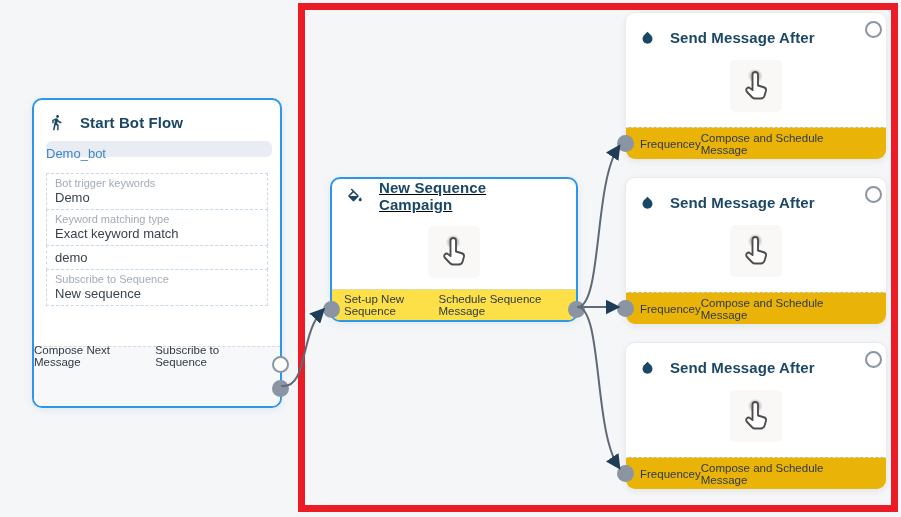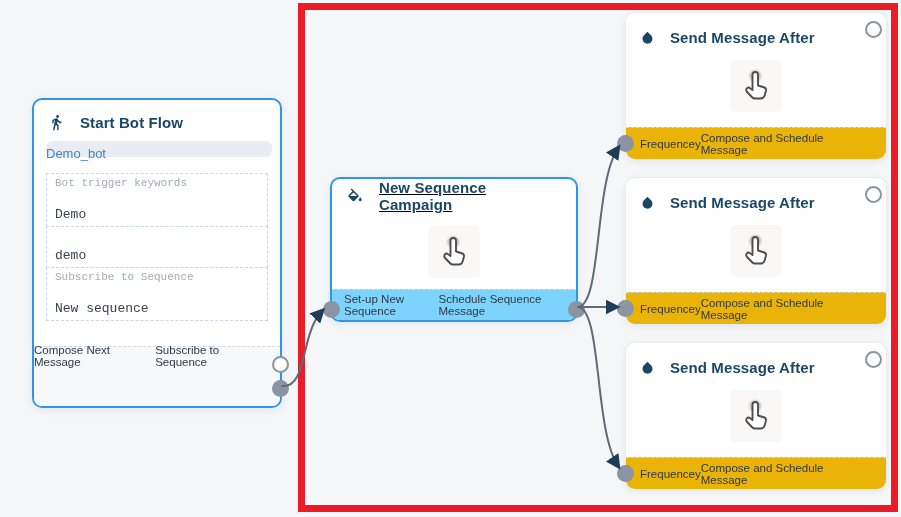--- a/index.html
+++ b/index.html
@@ -19,42 +19,42 @@
   .node-header { display:flex; align-items:center; gap:15px; padding:14px 14px 0 14px; }
   .node-title { font-size:15px; font-weight:700; color:#1b4766; letter-spacing:.1px; }
   .hicon { flex:0 0 auto; display:block; }
   
   .start-node { left:32px; top:98px; width:250px; height:310px; }
   .bot-btn {
     margin:10px 12px 0 12px; height:16px; line-height:26px; text-align:left;
     background:#e9edf3; border:none; border-radius:6px; width:226px;
     color:#3d86c6; font-size:13px; font-family:"Liberation Sans",sans-serif; cursor:pointer;
   }
-  .fields { margin:12px 12px 0 12px;font-family:Liberation Mono, monospace; }
+  .fields { margin:12px 12px 0 12px; }
   .field { border:1px dashed #c8daea; margin-top:-1px; padding:3px 8px 4px 8px; cursor:pointer; }
   .field-label { font-size:11px; color:#a3abb5; display:block; }
-  .field-value { font-size:13px; color:#39434e; display:block; margin-top:18px; }
+  .field-value { font-size:13px; color:#39434e; display:block; margin-top:1px; }
   .start-footer {
     position:absolute; left:0; right:0; bottom:0; height:60px;
     background:#f6f8fa; border-top:1px dashed #d5dae1; border-radius:0 0 8px 8px;
     display:flex; flex-direction:row; justify-content:center; gap:6px; padding-right:16px;
   }
   .out-row { display:flex; justify-content:flex-end; align-items:center; height:18px; }
   .port-label { font-size:11.5px; color:#2f3a46; }
   
   .port { position:absolute; width:17px; height:17px; border-radius:50%; z-index:12; cursor:crosshair; }
   .port-filled { background:#8a94a3; }
   .port-hollow { background:#fff; border:2px solid #8a94a3; }
   
   .campaign-node { left:330px; top:177px; width:248px; height:145px; }
   .node-body { display:flex; justify-content:center; align-items:center; }
   .campaign-node .node-body { height:78px; }
   .mini-footer {
     position:absolute; left:0; right:0; bottom:0; height:31px;
-    background:#7dd3fc; border-top:1px dashed #d5dae1; border-radius:0 0 8px 8px;
+    background:#fde047; border-top:1px dashed #d5dae1; border-radius:0 0 8px 8px;
     display:flex; justify-content:space-between; align-items:center; padding:0 12px 0 12px;
   }
   
   .send-node { left:625px; width:262px; height:148px; }
   .send-node .node-body { height:80px; }
   .send1 { top:12px; } .send2 { top:177px; } .send3 { top:342px; }
   .send-footer {
     position:absolute; left:0; right:0; bottom:0; height:32px;
     background:#eab308; border-top:1px dashed #d5dae1; border-radius:0 0 9px 9px;
     display:flex; justify-content:space-between; align-items:center; padding:0 30px 0 14px;
@@ -76,20 +76,24 @@
       <svg class="hicon" width="17" height="17" viewBox="0 0 24 24" fill="#1b4766">
           <path d="M13.5 5.5c1.1 0 2-.9 2-2s-.9-2-2-2-2 .9-2 2 .9 2 2 2zM9.8 8.9 7 23h2.1l1.8-8 2.1 2v6h2v-7.5l-2.1-2 .6-3C14.8 12 16.8 13 19 13v-2c-1.9 0-3.5-1-4.3-2.4l-1-1.6c-.4-.6-1-1-1.7-1-.3 0-.5.1-.8.1L6 8.3V13h2V9.6l1.8-.7z"></path>
         </svg>
       <span class="node-title">Start Bot Flow</span>
     </div>
     <button class="bot-btn">Demo_bot</button>
     <div class="fields">
       <div class="field">
         <span class="field-label">Bot trigger keywords</span>
         <span class="field-value">Demo</span>
+      </div>
+      <div class="field">
+        <span class="field-label">Keyword matching type</span>
+        <span class="field-value">Exact keyword match</span>
       </div>
       <div class="field">
         <span class="field-value">demo</span>
       </div>
       <div class="field">
         <span class="field-label">Subscribe to Sequence</span>
         <span class="field-value">New sequence</span>
       </div>
     </div>
     <div class="start-footer">

